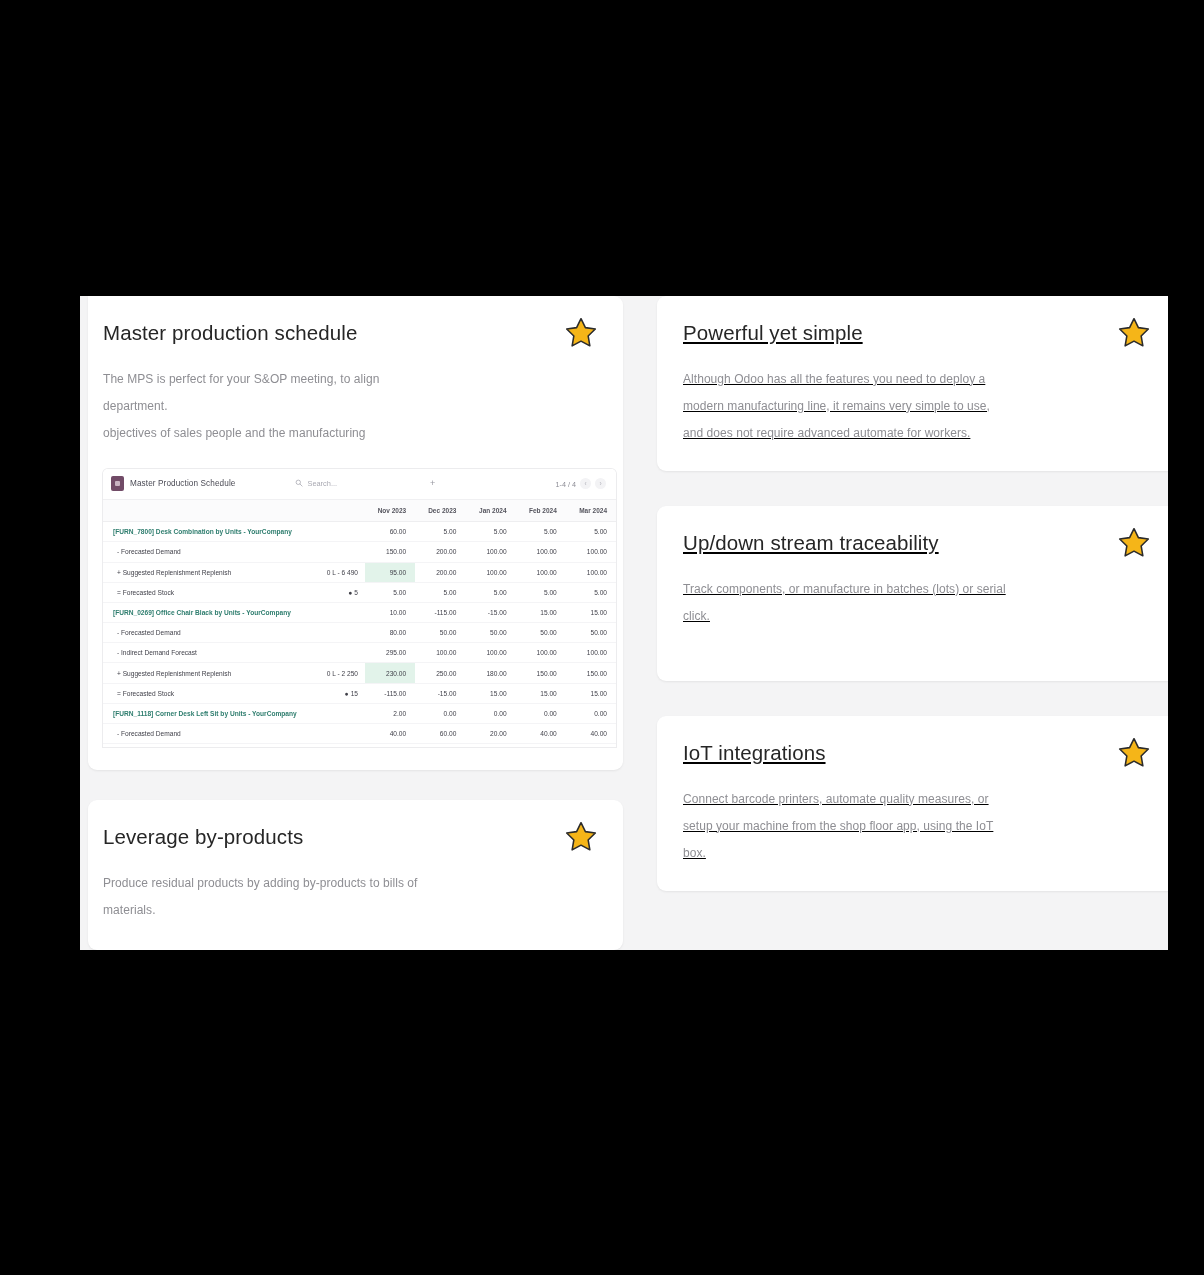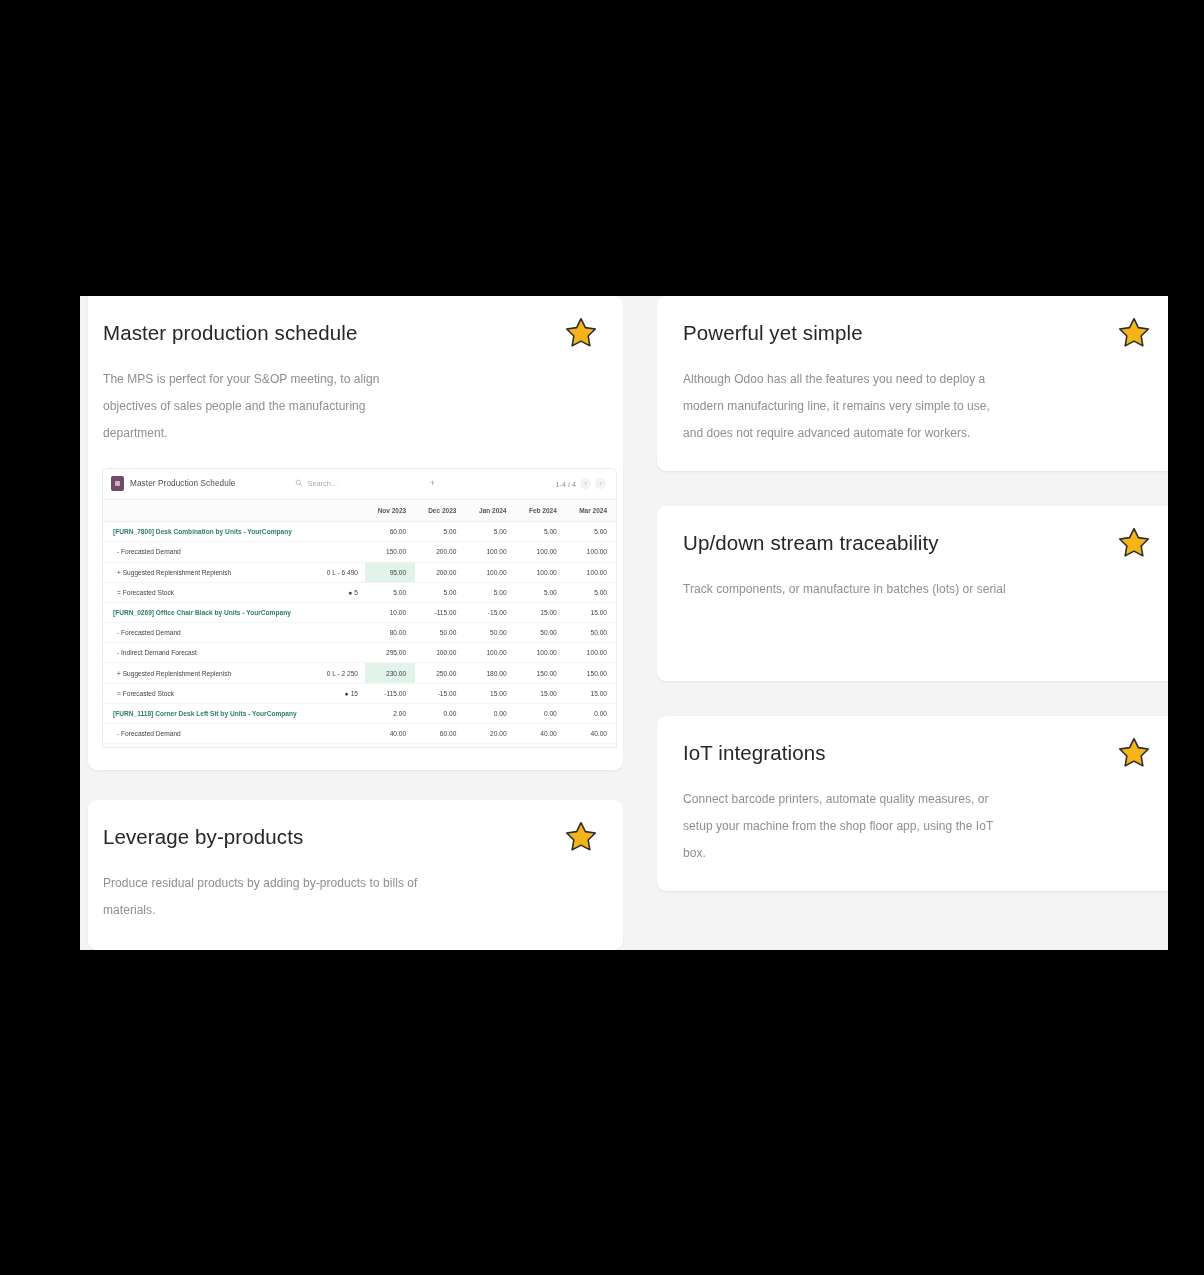--- a/index.html
+++ b/index.html
@@ -26,21 +26,21 @@
 
   .grid {
     display: grid;
     grid-template-columns: 543px 545px;
     grid-template-rows: auto;
   }
 
   .col { display: flex; flex-direction: column; margin-left: 8px; }
 
   .col-left  { padding: 0 0 0 0; }
-  .col-right { padding: 0 16px 0 0; }
+  .col-right { padding: 0 16px 0 0; text-decoration: underline; }
 
   
   .card {
     background: #ffffff;
     border-radius: 9px;
     position: relative;
     box-shadow: 0 1px 3px rgba(0,0,0,0.045), 0 1px 2px rgba(0,0,0,0.03);
   }
 
   .card-inner { padding: 24px 28px 26px 15px; }
@@ -209,22 +209,22 @@
       <div class="card card-mps" style="height:474px;border-top-left-radius:0;">
         <div class="star-badge">
           <svg width="34" height="34" viewBox="0 0 24 24" aria-hidden="true">
             <path d="M12 1.9l3.1 6.3 7 1-5.05 4.9 1.2 6.95L12 17.77 5.75 21.05l1.2-6.95L1.9 9.2l7-1z" fill="#f5b518" stroke="#2b2b2b" stroke-width="1.1" stroke-linejoin="round"></path>
           </svg>
         </div>
         <div class="card-inner">
           <div class="card-title">Master production schedule</div>
           <div class="card-text">
             <span class="ln">The MPS is perfect for your S&amp;OP meeting, to align</span>
+            <span class="ln">department.</span>
             <span class="ln">objectives of sales people and the manufacturing</span>
-            <span class="ln">department.</span>
           </div>
         </div>
 
         <div class="shot">
           <div class="shot-topbar">
             <span class="shot-app-icon"></span>
             <span class="shot-breadcrumb">Master Production Schedule</span>
 
             <span class="shot-search">
               <svg class="mag" viewBox="0 0 16 16" aria-hidden="true">
@@ -401,20 +401,21 @@
       <div class="card" style="height:175px;margin-left:26px;width:519px;">
         <div class="star-badge">
           <svg width="34" height="34" viewBox="0 0 24 24" aria-hidden="true">
             <path d="M12 1.9l3.1 6.3 7 1-5.05 4.9 1.2 6.95L12 17.77 5.75 21.05l1.2-6.95L1.9 9.2l7-1z" fill="#f5b518" stroke="#2b2b2b" stroke-width="1.1" stroke-linejoin="round"></path>
           </svg>
         </div>
         <div class="card-inner">
           <div class="card-title">Up/down stream traceability</div>
           <div class="card-text">
             <span class="ln">Track components, or manufacture in batches (lots) or serial</span>
+            <span class="ln">click.</span>
           </div>
         </div>
       </div>
 
       <div style="height:35px"></div>
 
       <div class="card" style="height:175px;margin-left:26px;width:519px;">
         <div class="star-badge">
           <svg width="34" height="34" viewBox="0 0 24 24" aria-hidden="true">
             <path d="M12 1.9l3.1 6.3 7 1-5.05 4.9 1.2 6.95L12 17.77 5.75 21.05l1.2-6.95L1.9 9.2l7-1z" fill="#f5b518" stroke="#2b2b2b" stroke-width="1.1" stroke-linejoin="round"></path>

